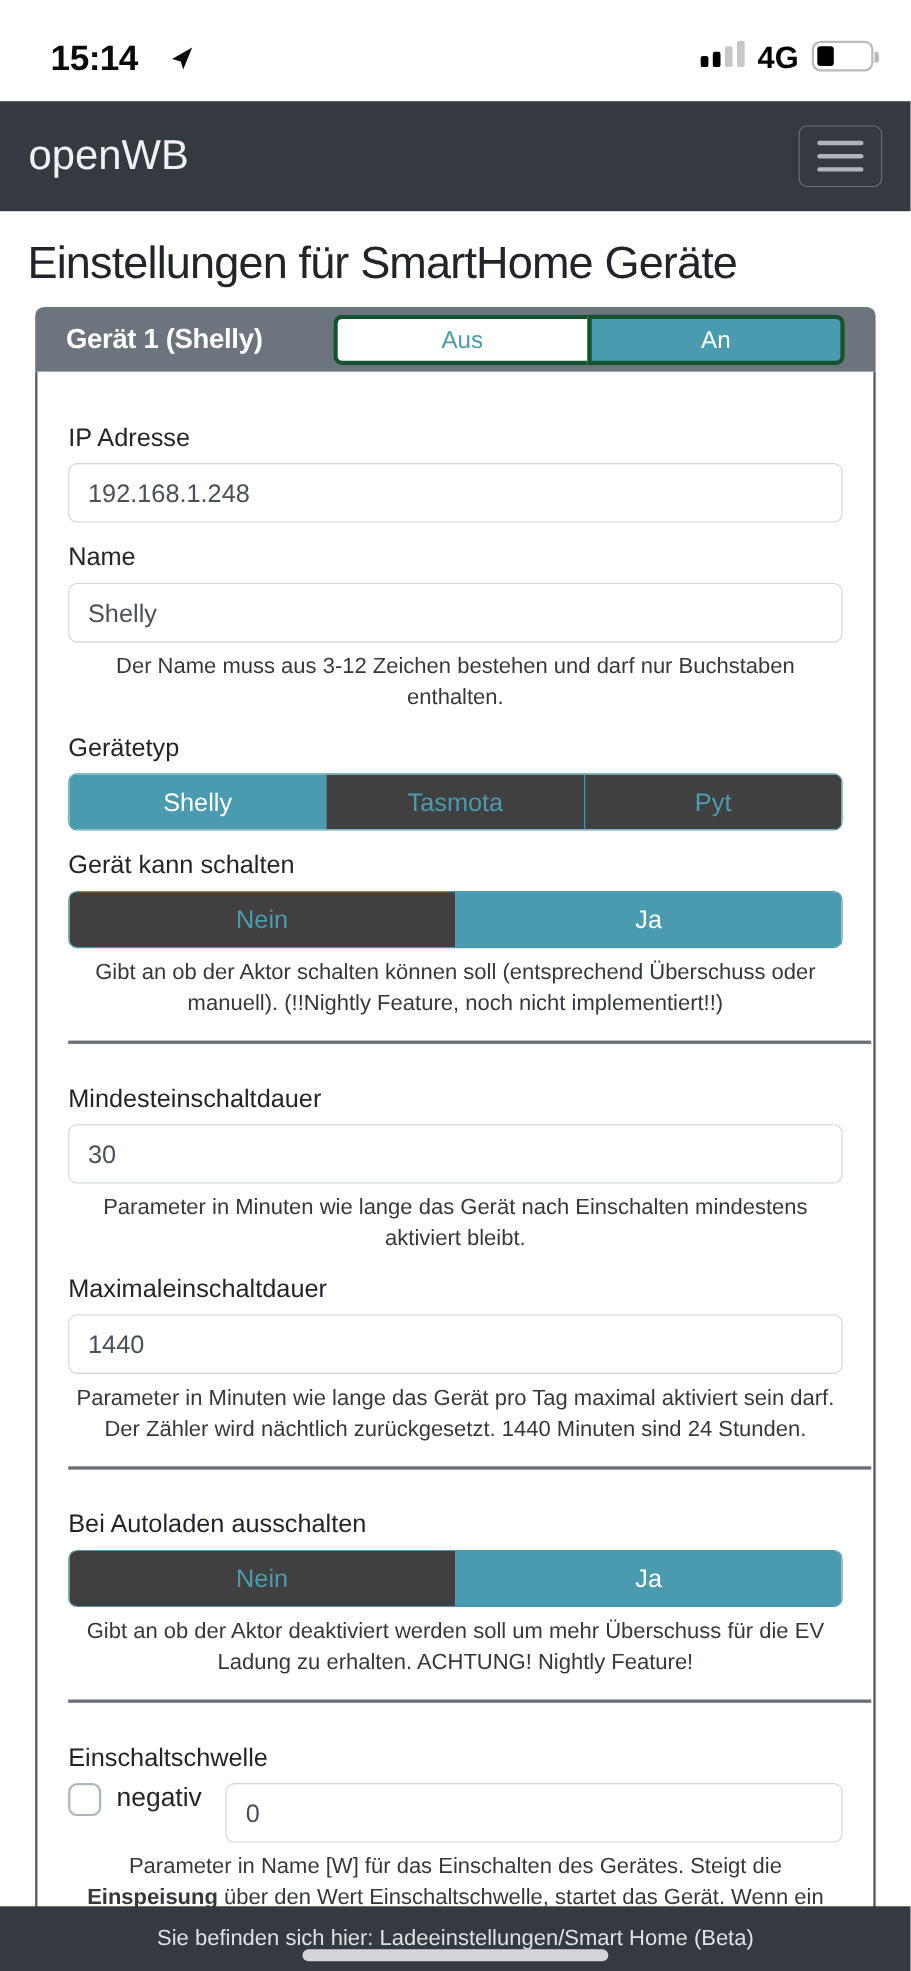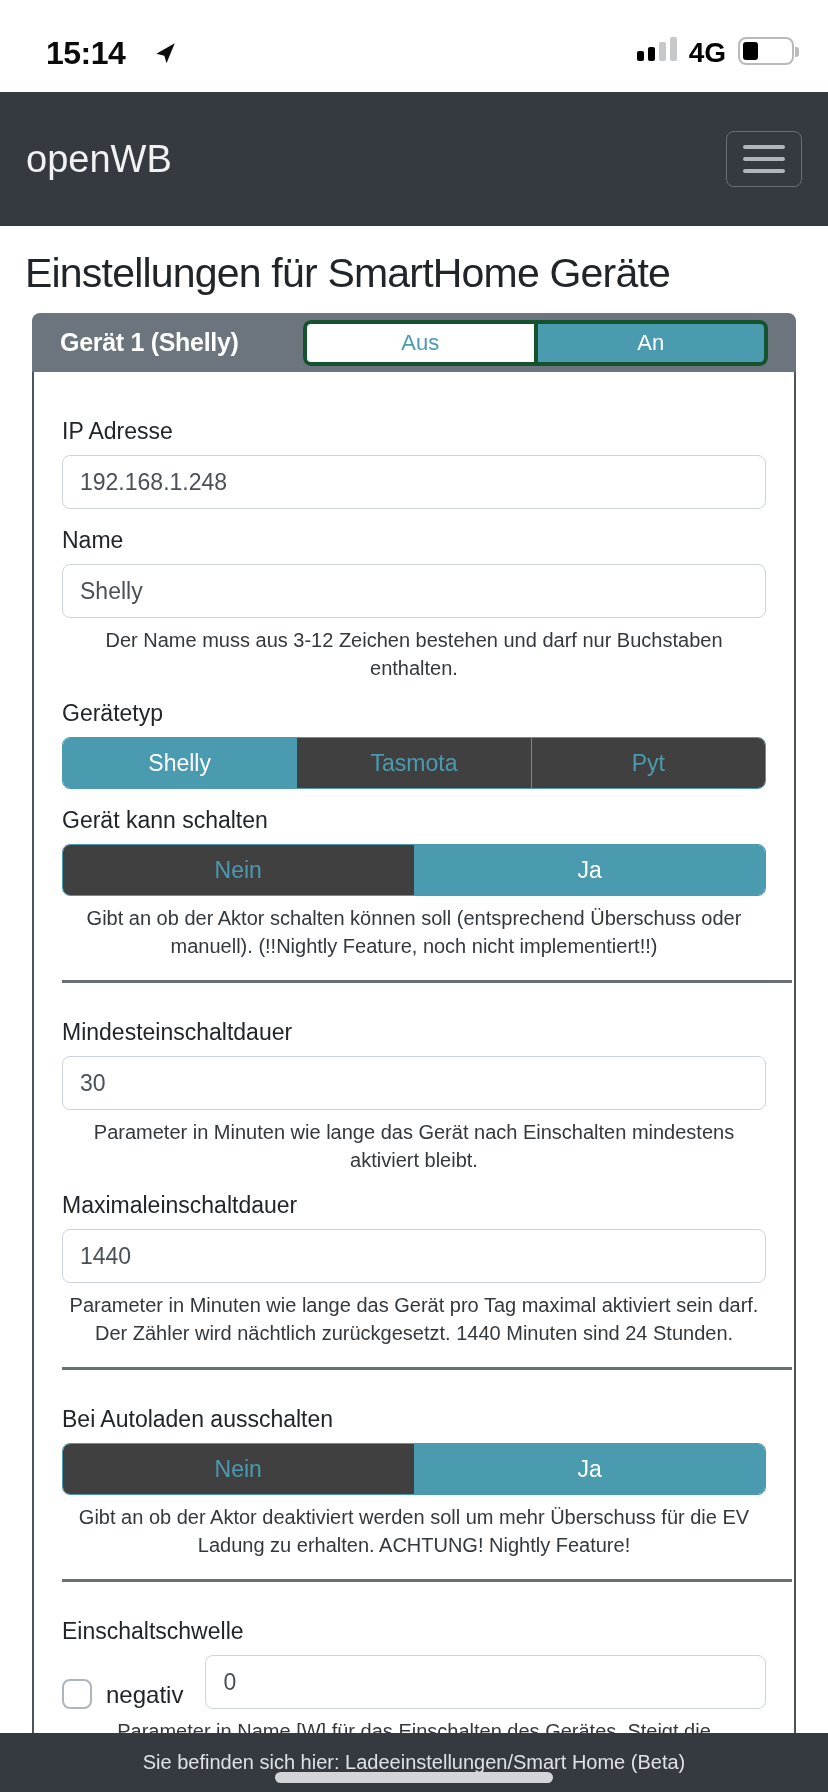--- a/index.html
+++ b/index.html
@@ -16,21 +16,21 @@
   .sig { display:flex; align-items:flex-end; gap:4px; height:24px; }
   .sig span { width:7px; border-radius:2px; background:#c7c8ca; display:block; }
   .sig .on { background:#000; }
   .sig .b1{height:10px} .sig .b2{height:14px} .sig .b3{height:19px} .sig .b4{height:24px}
   .sb-net { font-size:28px; color:#000; }
   .batt { position:relative; width:56px; height:28px; border:2px solid #b9babc; border-radius:8px; padding:3px; }
   .batt-fill { width:32%; height:100%; background:#000; border-radius:3px; }
   .batt-nub { position:absolute; right:-7px; top:8px; width:4px; height:10px; background:#b9babc; border-radius:0 3px 3px 0; }
 
   
-  .navbar { height:134px; background:#343a40; display:flex; align-items:center; justify-content:space-between; padding:0 26px; }
+  .navbar { height:100px; background:#343a40; display:flex; align-items:center; justify-content:space-between; padding:0 26px; }
   .brand { color:#eff1f3; font-size:38px; font-weight:400; }
   .toggler { width:76px; height:56px; background:transparent; border:1px solid #6a7076; border-radius:8px; display:flex; flex-direction:column; align-items:center; justify-content:center; gap:8px; cursor:pointer; }
   .toggler i { display:block; width:42px; height:4px; border-radius:2px; background:#b0b5ba; }
 
   
   .content { padding:0 25px; }
   h1.page-title { font-size:41px; font-weight:500; color:#212529; letter-spacing:-0.8px; margin:26px 0 18px; line-height:1.05; }
 
   .card { margin:0 7px; }
   .card-header { background:#6c757d; border-radius:8px 8px 0 0; height:59px; display:flex; align-items:center; justify-content:space-between; padding:0 28px; }
@@ -48,21 +48,21 @@
   .help { font-size:20px; color:#33383d; line-height:1.4; margin-top:8px;text-align:center; }
   .help strong { font-weight:700; }
 
   .btn-group { display:flex; height:52px; border:1px solid #4b9bb0; border-radius:8px; overflow:hidden; }
   .btn-group button { flex:1; border:none; background:#404040; color:#4b9bb0; font-size:23px; font-family:inherit; cursor:pointer; }
   .btn-group button + button { border-left:1px solid #4b9bb0; }
   .btn-group button.selected { background:#4b9bb0; color:#fff; }
 
   .divider { border:none; border-top:3px solid #696f75; margin:20px -26px 36px 0; }
 
-  .threshold-row { display:flex; align-items:flex-end; }
+  .threshold-row { display:flex; align-items:flex-start; }
   .checkbox { width:30px; height:30px; border:2px solid #adb5bd; border-radius:8px; background:#fff; flex:0 0 auto; cursor:pointer; }
   .cb-label { font-size:24px; color:#212529; margin-left:14px; }
   .threshold-row .text-input { flex:1; margin-left:22px; width:auto; }
 
   
   .footer { position:absolute; left:0; right:0; bottom:0; height:59px; background:#343a40; display:flex; align-items:center; justify-content:center; }
   .footer-text { color:#dee2e6; font-size:20px; }
   .home-indicator { position:absolute; left:50%; bottom:9px; transform:translateX(-50%); width:278px; height:11px; border-radius:6px; background:#d3d5d8; }
 </style>
 </head>

